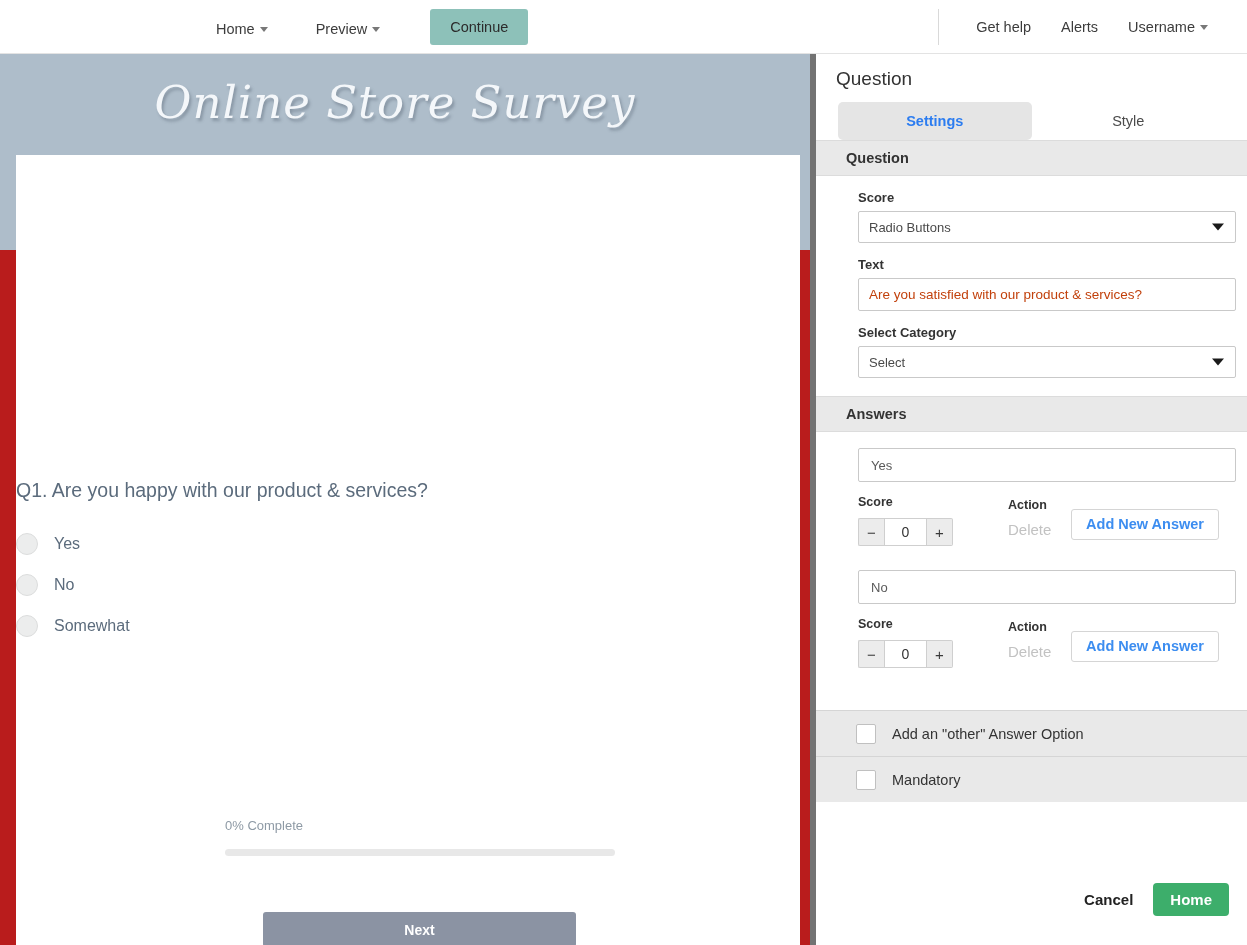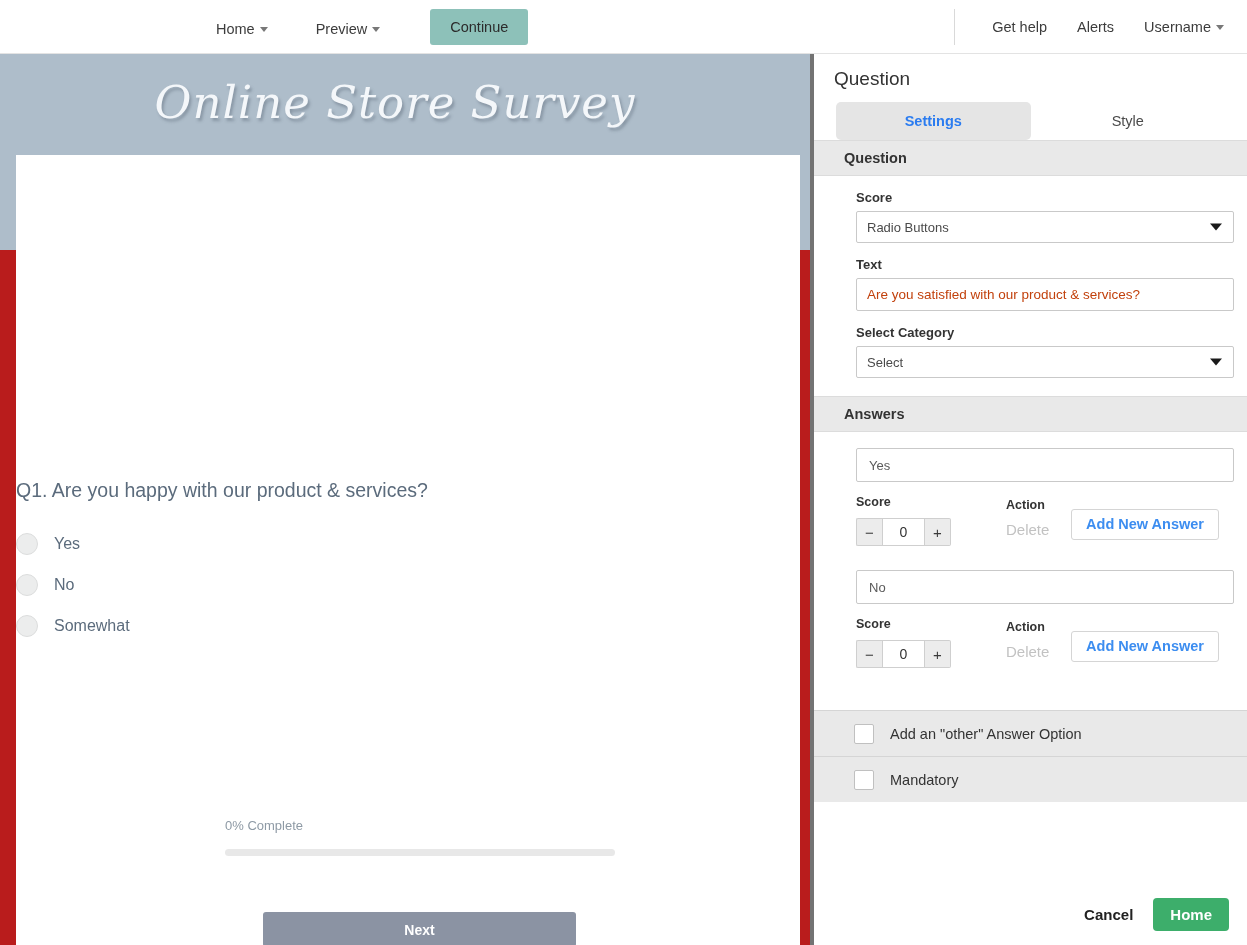--- a/index.html
+++ b/index.html
@@ -40,21 +40,21 @@
   }
   .caret { display: inline-block; width: 0; height: 0; margin-left: 5px;
            border-left: 4px solid transparent; border-right: 4px solid transparent;
            border-top: 5px solid #787878; vertical-align: middle; }
   .btn-continue {
     background: #8dc1b9; color: #2b2b2b; font-size: 14.5px;
     border: none; border-radius: 3px;
     padding: 0 20px; height: 36px; line-height: 36px;
     margin-left: 18px; cursor: pointer; font-family: inherit;
   }
-  .nav-right { display: flex; align-items: center; margin-left: auto; padding-right: 8px; }
+  .nav-right { display: flex; align-items: center; margin-left: auto; padding-right: 24px; }
   .nav-sep { width: 1px; height: 36px; background: #d9d9d9; margin-right: 22px; }
   .nav-right .nav-link { padding: 8px 15px; }
 
   
   .preview {
     position: absolute; left: 0; top: 54px;
     width: 810px; height: 941px;
     background: #b91c1c;
     overflow: hidden;
     padding-left: 36px;
@@ -183,21 +183,21 @@
     width: 313px; height: 35px; border: none; border-radius: 3px;
     background: #8b93a3; color: #ffffff;
     font-size: 14px; font-weight: bold; cursor: pointer; font-family: inherit;
   }
 
   
   .panel {
     position: absolute; left: 810px; top: 54px;
     width: 437px; height: 891px;
     background: #ffffff;
-    border-left: 4px solid #737373;
+    border-left: 6px solid #737373;
     overflow: hidden;
   }
   .panel-title { font-size: 19px; color: #333; padding: 14px 0 0 20px; }
   .tabs { display: flex; padding: 12px 22px 0 22px; }
   .tab {
     flex: 1; text-align: center; padding: 11px 0;
     font-size: 14.5px; color: #4a4a4a; border-radius: 5px; cursor: pointer;
   }
   .tab.active { background: #e5e5e5; color: #2b7cf0; font-weight: bold; }
   .section-head {
@@ -262,21 +262,21 @@
   }
   .check-row:last-of-type { border-bottom: 1px solid #d5d5d5; }
   .checkbox {
     width: 20px; height: 20px; border: 1px solid #c0c0c0; background: #fff;
     border-radius: 2px; margin-right: 16px; flex: 0 0 auto; cursor: pointer;
   }
   .check-label { font-size: 14.5px; color: #333; }
 
   .panel-footer {
     position: absolute; right: 0; bottom: 0; width: 437px; height: 62px;
-    display: flex; align-items: center; justify-content: flex-end;
+    display: flex; align-items: flex-start; justify-content: flex-end;
     padding-right: 18px; gap: 14px; background: #fff;
   }
   .btn-cancel {
     background: none; border: none; font-size: 15px; font-weight: bold;
     color: #222; cursor: pointer; font-family: inherit; padding: 8px 6px;
   }
   .btn-save {
     background: #3dae6b; color: #fff; border: none; border-radius: 4px;
     font-size: 15px; font-weight: bold; padding: 0 17px; height: 33px;
     cursor: pointer; font-family: inherit;

